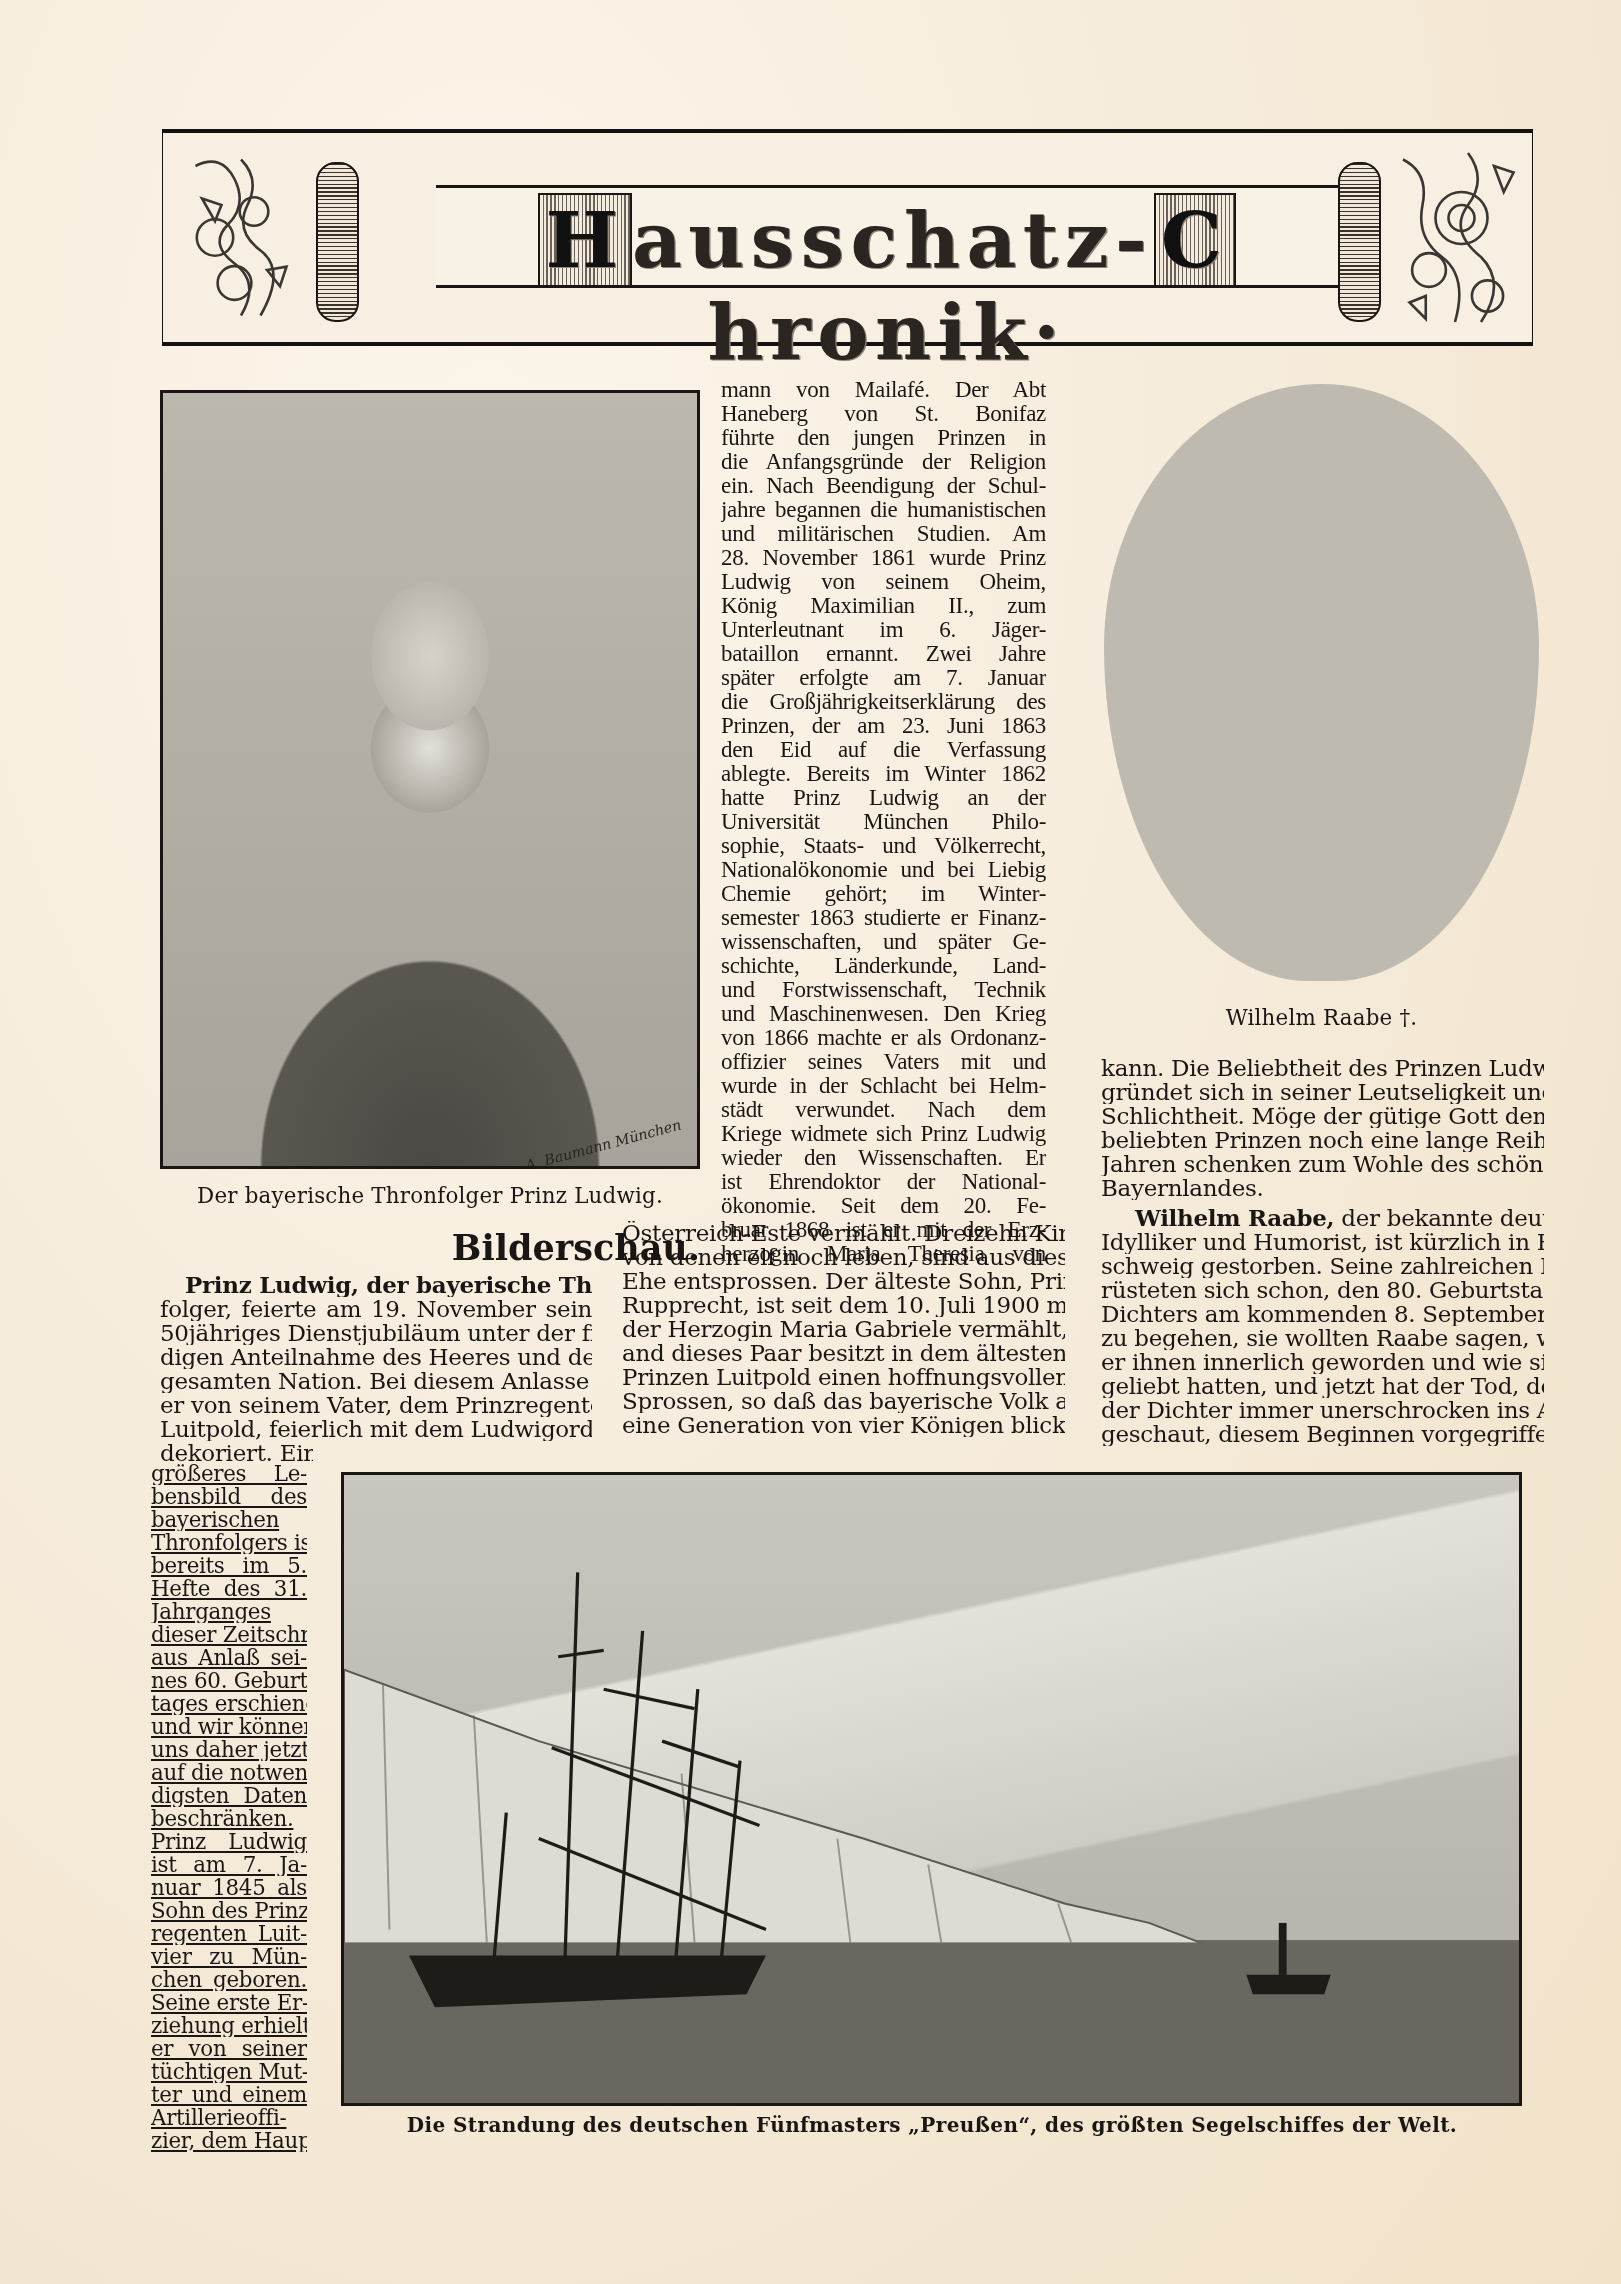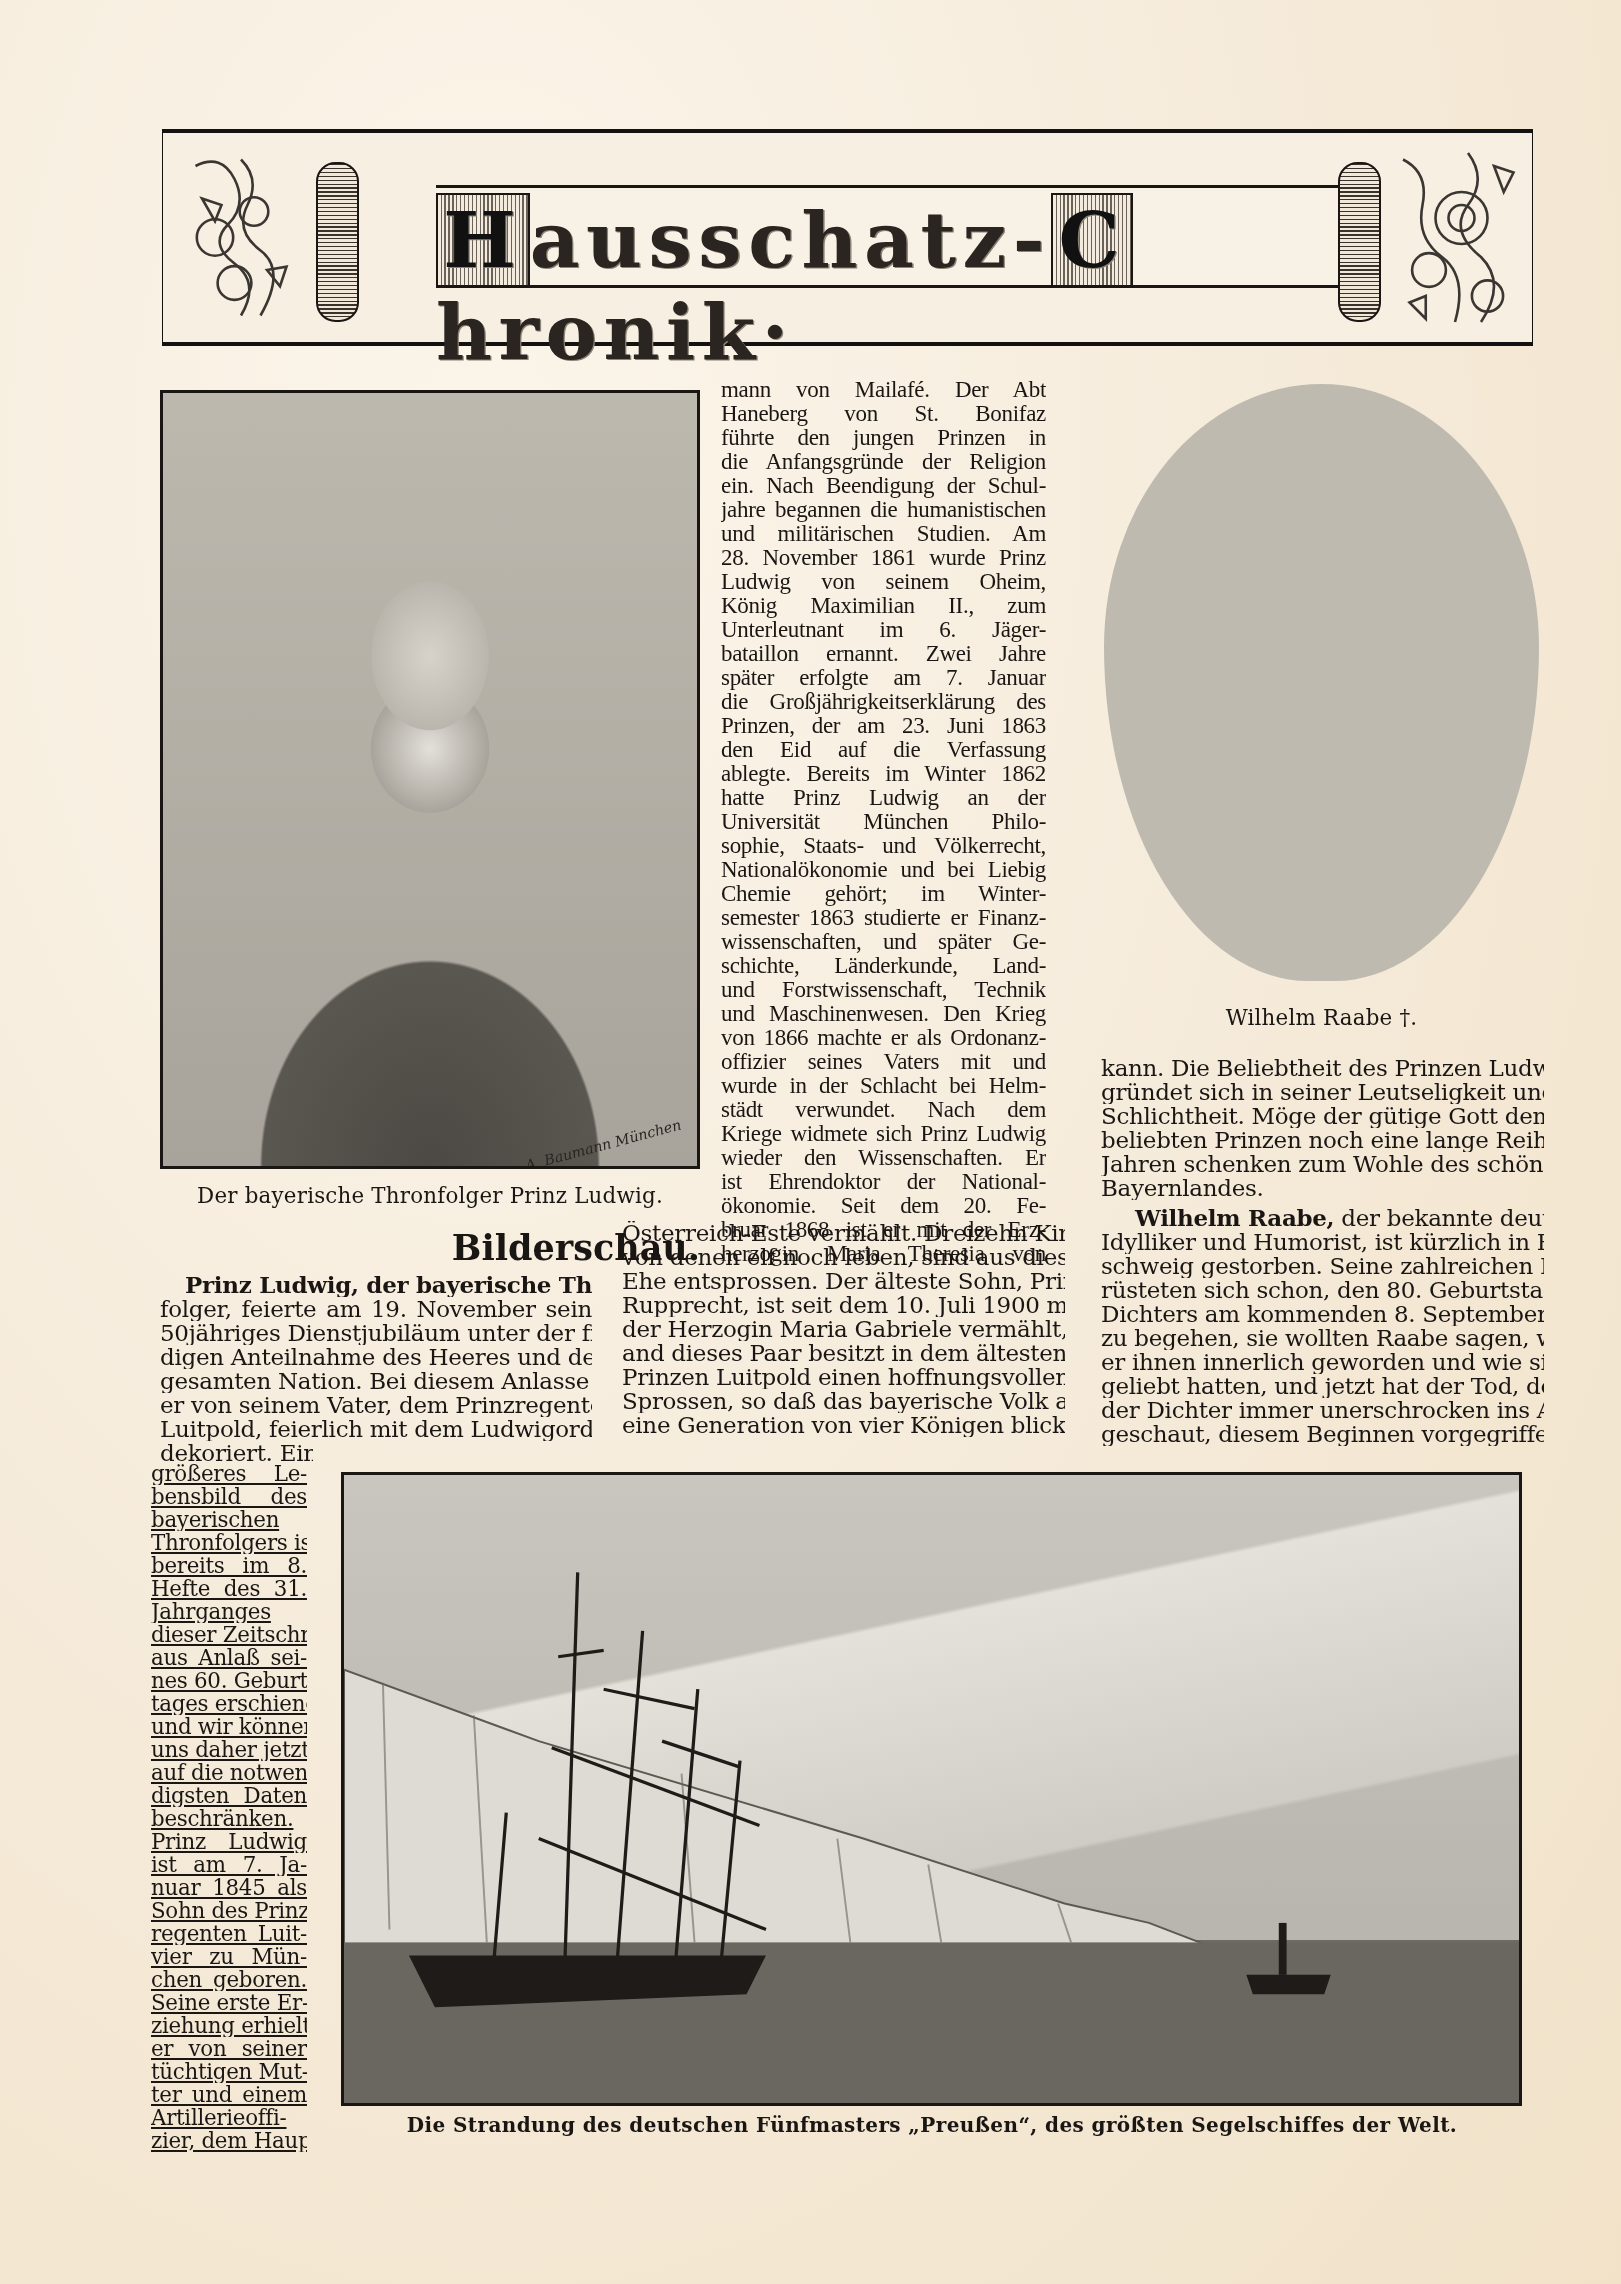--- a/index.html
+++ b/index.html
@@ -13,21 +13,21 @@
   .text-col { font-size:23px; line-height:24px; text-align:justify; text-align-last:auto; letter-spacing:-0.3px; }
   .text-col .ln { display:block; text-align:justify; text-align-last:justify; white-space:nowrap; overflow:hidden; }
   .text-col .ln.last { text-align-last:left; }
   .bold { font-weight:bold; }
   .caption { font-size:21.4px; text-align:center; letter-spacing:0.2px; }
 
   
   #masthead { left:162px; top:129px; width:1369px; height:209px; border-top:4.5px solid #141210; border-bottom:4.5px solid #141210; border-left:1.9px solid #141210; border-right:1.9px solid #141210; background:#f7efe2; }
   #scroll { position:absolute; left:273px; top:52px; width:902px; height:97px; border-top:3.2px solid #1a1614; border-bottom:3.2px solid #1a1614; background:#f8f1e6; }
   .scroll-end { position:absolute; width:39px; height:156px; top:29px; border:2.6px solid #1a1614; border-radius:19.5px; background: repeating-linear-gradient(0deg,#f2e8da 0 2.6px,#3a332c 2.6px 3.9px); }
-  #title-text { position:absolute; left:0; right:0; top:5.2px; font-size:77px; font-weight:bold; letter-spacing:6.5px; font-family:"DejaVu Serif", serif; color:#2a2520; text-shadow: 1.3px 1.3px 0 #8c8478; }
+  #title-text { position:absolute; left:0; right:0; top:5.2px; text-align:center; font-size:77px; font-weight:bold; letter-spacing:6.5px; font-family:"DejaVu Serif", serif; color:#2a2520; text-shadow: 1.3px 1.3px 0 #8c8478; }
   .initial-box { display:inline-block; border:2.6px double #1a1614; padding:0 5.2px; background: repeating-linear-gradient(90deg,#f3ebde 0 2.6px,#6a6158 2.6px 3.9px); color:#111; }
   .flora { position:absolute; width:130px; height:195px; top:6.5px; opacity:0.85; }
   .flora svg { width:100%; height:100%; }
 
   
   .photo { border:3.2px solid #1a1614; overflow:hidden; }
   #ludwig-photo { left:160px; top:390px; width:534px; height:773px;
     background:
       radial-gradient(ellipse 97px 123px at 50% 34%, #d7d3cb 0%, #bbb6ad 60%, transparent 61%),
       radial-gradient(ellipse 84px 91px at 50% 46%, #e3e0da 0%, #a9a49b 70%, transparent 71%),
@@ -104,21 +104,21 @@
   <span class="ln">er von seinem Vater, dem Prinzregenten</span>
   <span class="ln">Luitpold, feierlich mit dem Ludwigorden</span>
   <span class="ln" style="width:153px;">dekoriert. Ein</span>
 </div>
 
 <div class="abs text-col" id="narrow-col" style="left:151px; top:1462px; width:156px; font-size:21.4px; line-height:23px;text-decoration:underline;">
     <span class="ln">größeres Le-</span>
     <span class="ln">bensbild des</span>
     <span class="ln">bayerischen</span>
     <span class="ln">Thronfolgers ist</span>
-    <span class="ln">bereits im 8.</span>
+    <span class="ln">bereits im 5.</span>
     <span class="ln">Hefte des 31.</span>
     <span class="ln">Jahrganges</span>
     <span class="ln">dieser Zeitschrift</span>
     <span class="ln">aus Anlaß sei-</span>
     <span class="ln">nes 60. Geburts-</span>
     <span class="ln">tages erschienen</span>
     <span class="ln">und wir können</span>
     <span class="ln">uns daher jetzt</span>
     <span class="ln">auf die notwen-</span>
     <span class="ln">digsten Daten</span>

